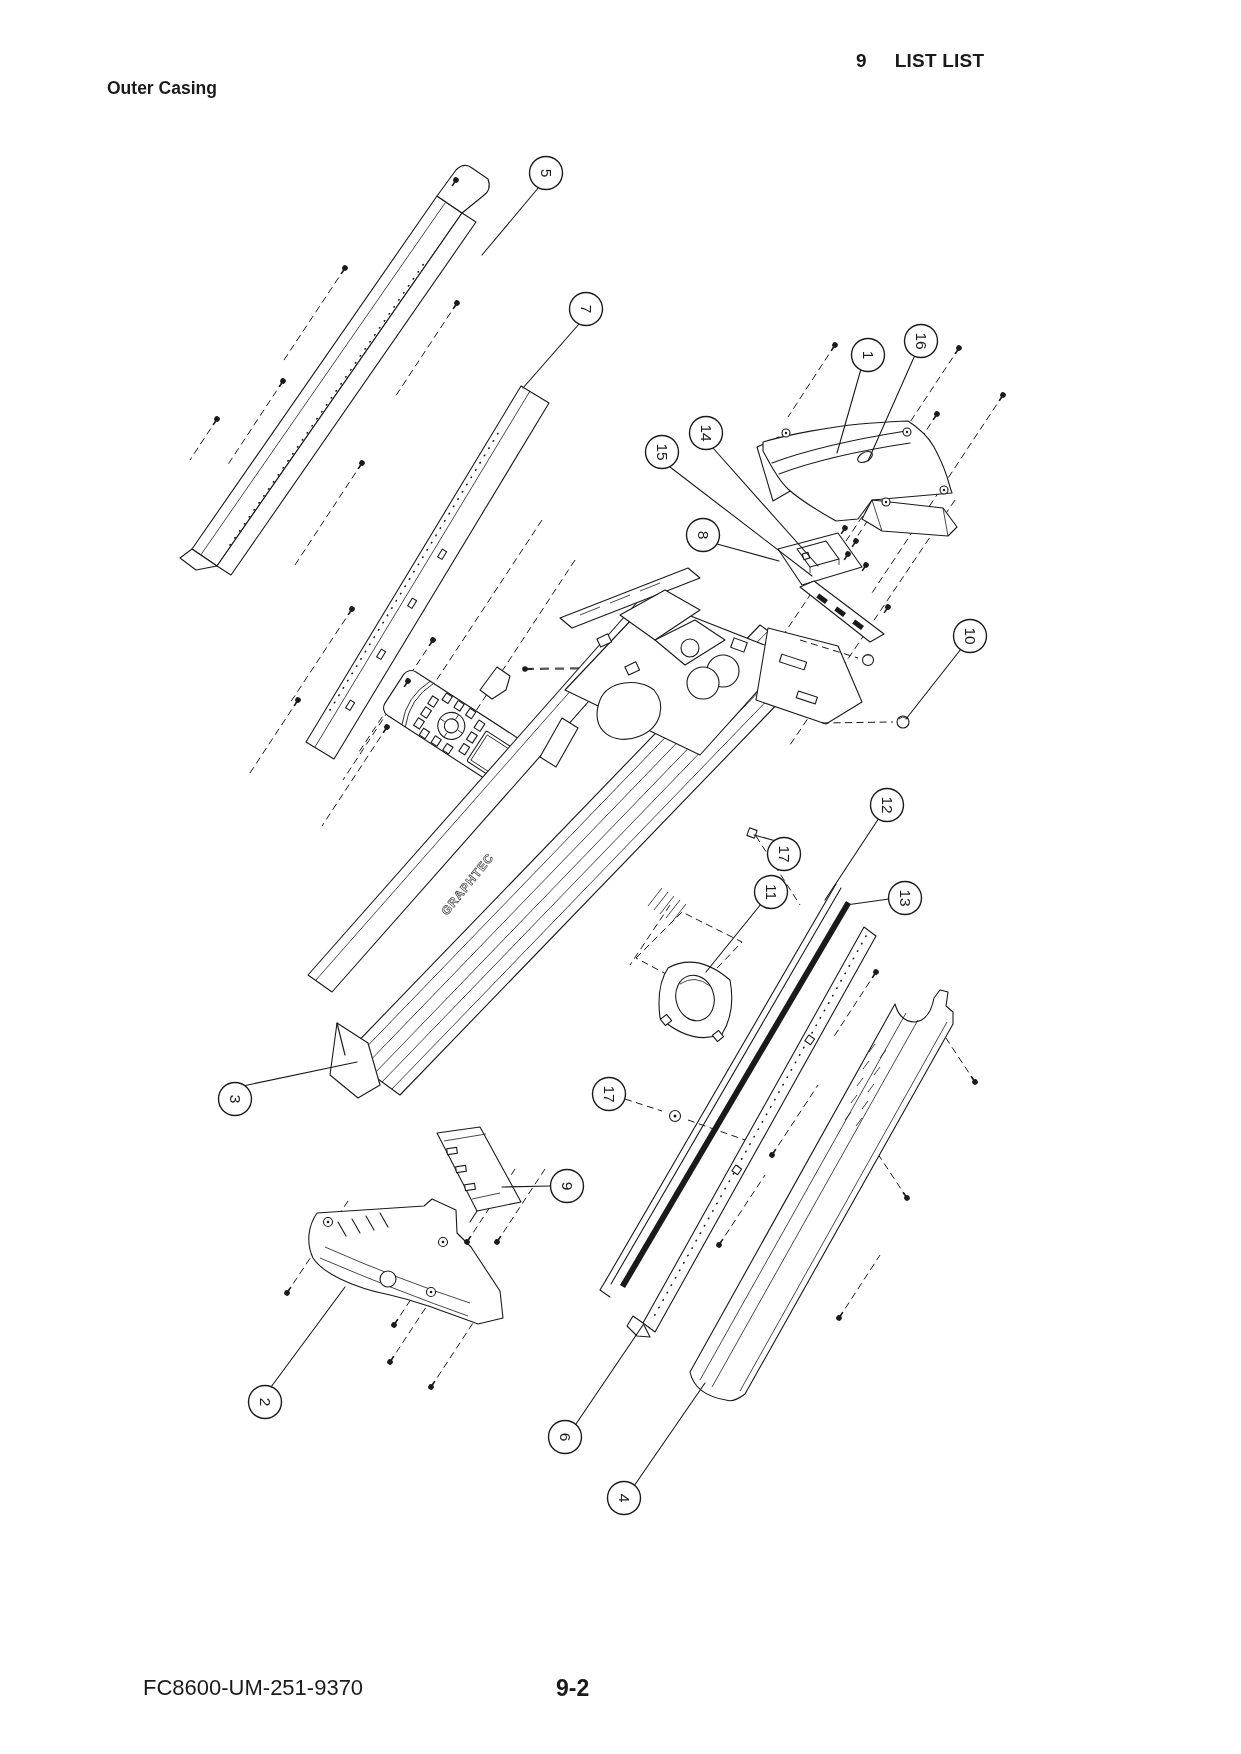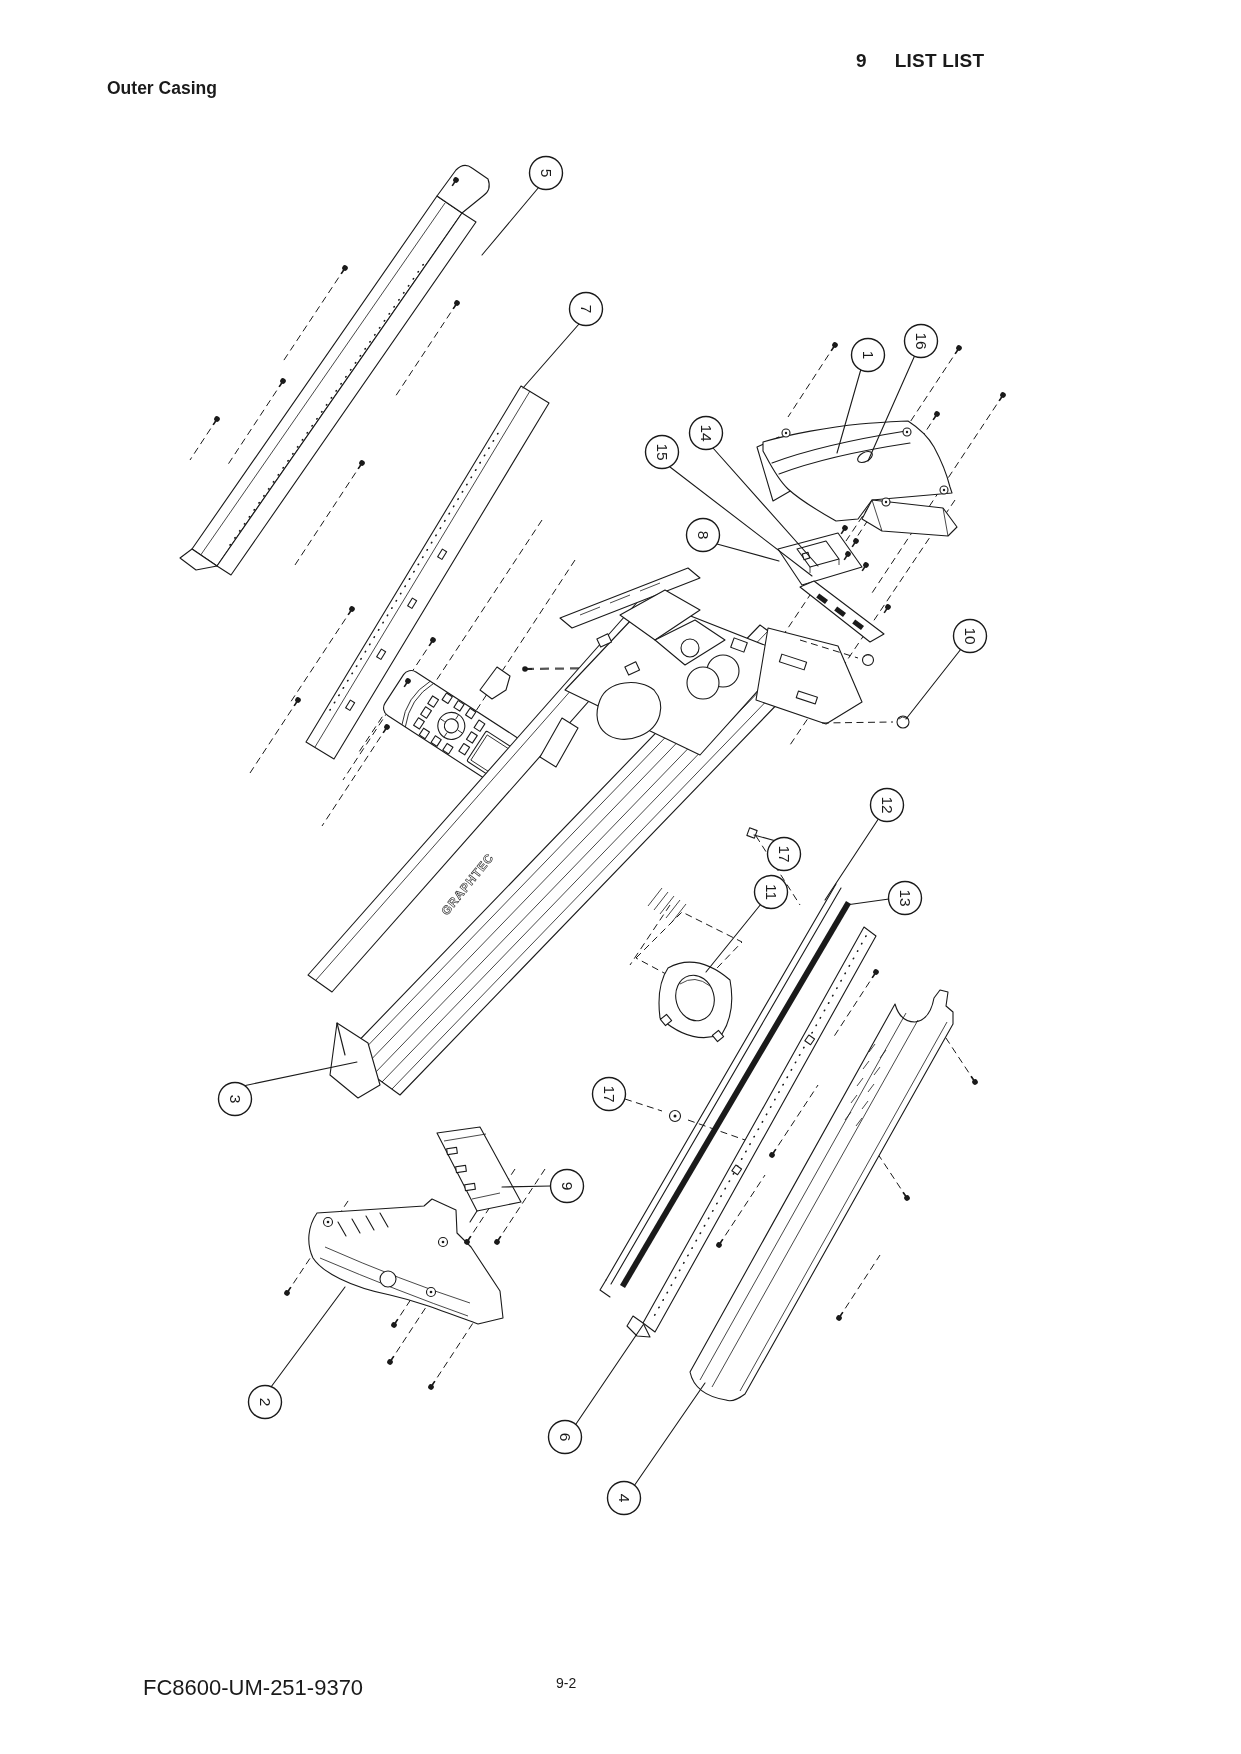--- a/index.html
+++ b/index.html
@@ -2,21 +2,21 @@
 <html><head>
 <meta charset="utf-8">
 <style>
   html,body{margin:0;padding:0;background:#e8e8e8;}
   #page{position:relative;width:1241px;height:1754px;background:#ffffff;margin:0 auto;
         font-family:"Liberation Sans", sans-serif;color:#1a1a1a;overflow:hidden;}
   .hdr{position:absolute;top:50px;left:856px;display:flex;gap:28px;
        font-size:19px;font-weight:bold;letter-spacing:0.2px;}
   .sect{position:absolute;top:78px;left:107px;font-size:17.5px;font-weight:bold;}
   .ftr-doc{position:absolute;top:1675px;left:107px;font-size:22px;margin-left:36px;}
-  .ftr-page{position:absolute;top:1675px;left:556px;font-size:14px;}
+  .ftr-page{position:absolute;top:1675px;left:556px;font-size:23px;font-weight:bold;}
   svg{position:absolute;left:0;top:0;}
   .ln{fill:none;stroke:#1a1a1a;stroke-width:1.1;stroke-linejoin:round;stroke-linecap:round;}
   .fw{fill:#ffffff;stroke:#1a1a1a;stroke-width:1.1;stroke-linejoin:round;}
   .fb{fill:#1a1a1a;stroke:none;}
   .dsh{fill:none;stroke:#1a1a1a;stroke-width:1;stroke-dasharray:7 4.5;}
   .dshb{fill:none;stroke:#555;stroke-width:2.2;stroke-dasharray:9 6;}
   .dot{fill:none;stroke:#1a1a1a;stroke-width:1.6;stroke-dasharray:0.5 8;stroke-linecap:round;}
   .thin{fill:none;stroke:#1a1a1a;stroke-width:0.8;}
   .co circle{fill:#ffffff;stroke:#1a1a1a;stroke-width:1.4;}
   .co text{font-family:"Liberation Sans",sans-serif;font-size:15.5px;fill:#1a1a1a;

